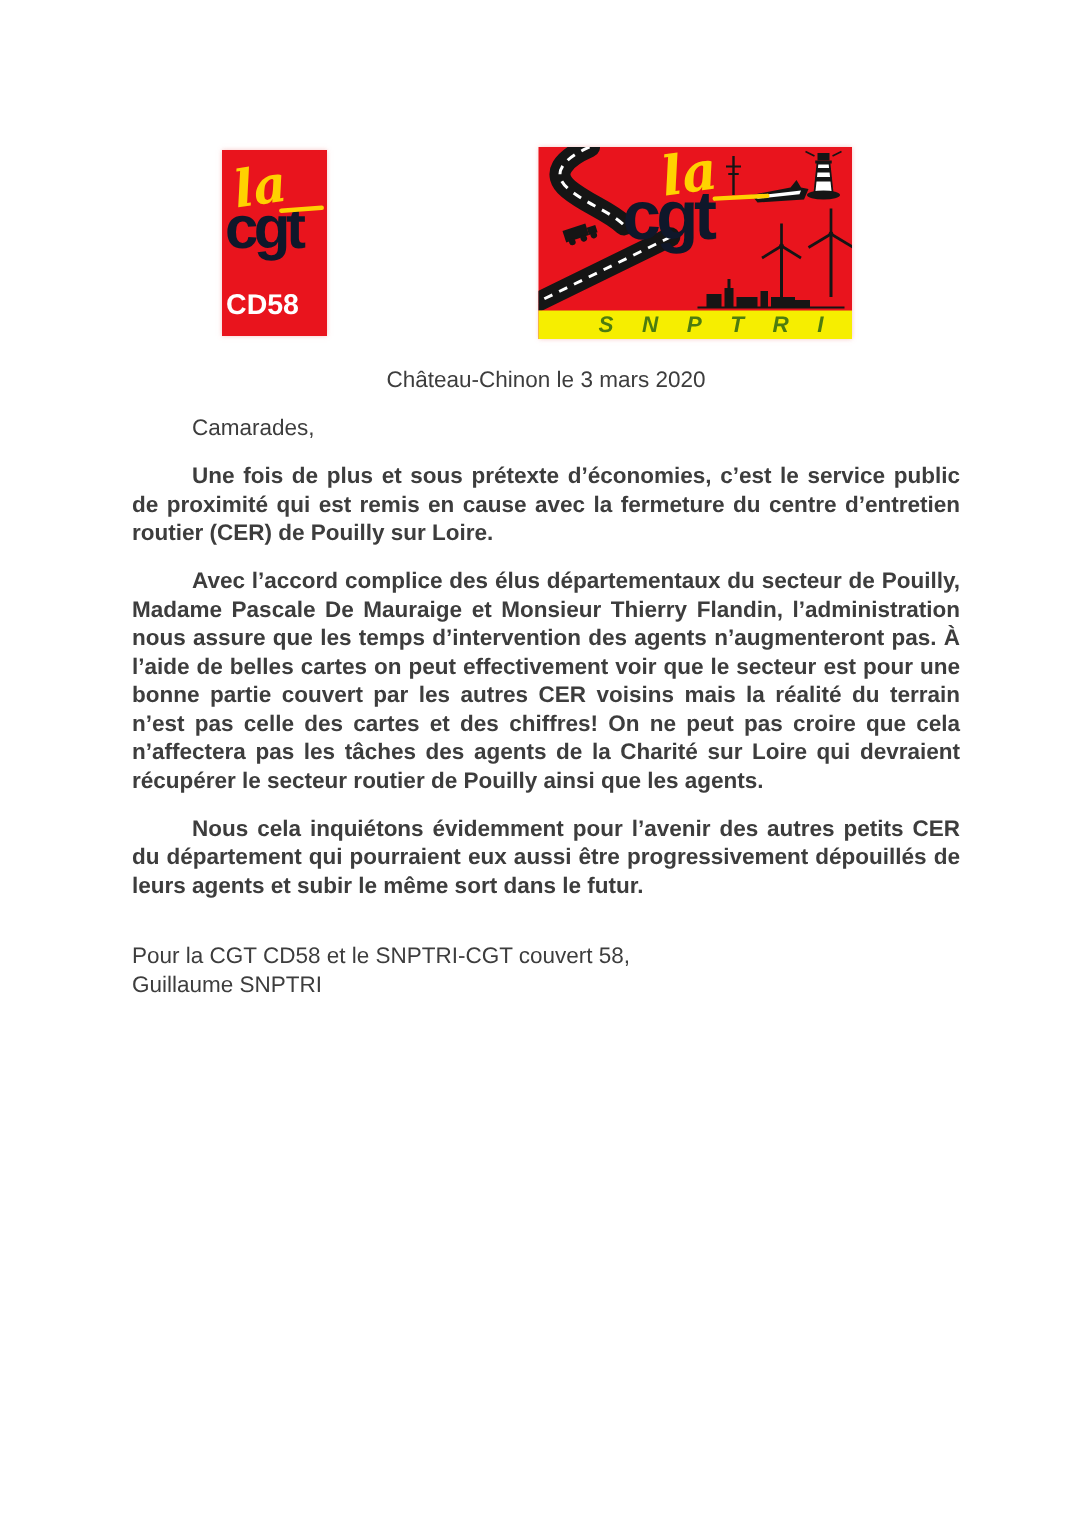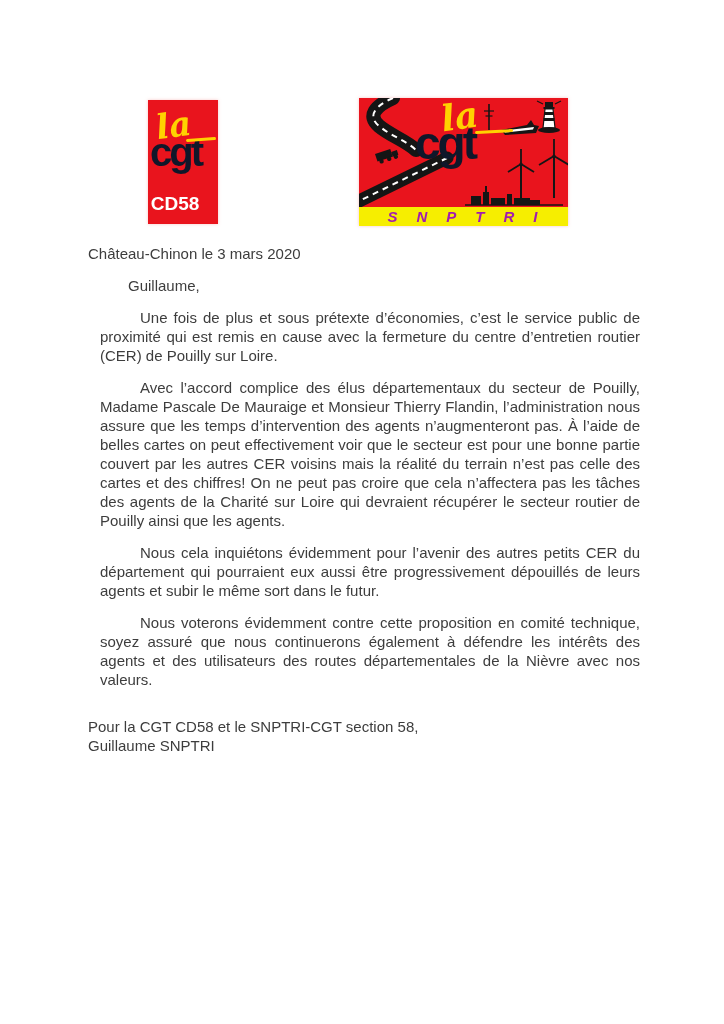--- a/index.html
+++ b/index.html
@@ -68,47 +68,48 @@
   }
   .logo-snptri .art { position: absolute; left: 0; top: 0; }
   .logo-snptri .la-script { left: 82px; top: 0px; font-size: 36px; transform: rotate(-8deg); }
   .logo-snptri .la-swash { left: 116px; top: 32px; width: 38px; height: 3px; transform: rotate(-3deg); }
   .logo-snptri .cgt-word { left: 56px; top: 22px; font-size: 46px; }
   .snptri-band {
     position: absolute;
     left: 0; right: 0; bottom: 0;
     height: 19px;
     background: #f6ee00;
-    color: #a21caf;
+    color: #4d7c0f;
     font-style: italic;
     font-weight: 700;
     font-size: 15px;
     line-height: 19px;
-    text-align: center;
+    text-align: right;
     letter-spacing: 19px;
     padding-left: 17px;
     box-sizing: border-box;
     white-space: nowrap;
     overflow: hidden;
   }
 
   
   .content {
     position: absolute;
     left: 88px; top: 244px;
     width: 552px;
     font-size: 15px;
     line-height: 19px;
   }
-  .dateline { text-align: left; }
+  .dateline { text-align: center; }
   .salutation { margin: 13px 0 0 0; text-indent: 40px; }
   .para {
-    margin: 13px 0 0 12px;
+    margin: 13px 0 0 0;
     text-indent: 40px;
     text-align: justify;
+    font-weight: bold;
   }
   .closing { margin-top: 28px; }
   .closing div { line-height: 19px; }
 </style>
 </head>
 <body>
 
 <div class="page">
 
   <div class="logo-cd58">
@@ -189,24 +190,23 @@
       </g>
     </svg>
     <span class="la-script">la</span>
     <span class="la-swash"></span>
     <span class="cgt-word">cgt</span>
     <div class="snptri-band">SNPTRI</div>
   </div>
 
   <div class="content">
     <div class="dateline">Château-Chinon le 3 mars 2020</div>
-    <p class="salutation">Guillaume,</p>
+    <p class="salutation">Camarades,</p>
     <p class="para">Une fois de plus et sous prétexte d’économies, c’est le service public de proximité qui est remis en cause avec la fermeture du centre d’entretien routier (CER) de Pouilly sur Loire.</p>
     <p class="para">Avec l’accord complice des élus départementaux du secteur de Pouilly, Madame Pascale De Mauraige et Monsieur Thierry Flandin, l’administration nous assure que les temps d’intervention des agents n’augmenteront pas. À l’aide de belles cartes on peut effectivement voir que le secteur est pour une bonne partie couvert par les autres CER voisins mais la réalité du terrain n’est pas celle des cartes et des chiffres! On ne peut pas croire que cela n’affectera pas les tâches des agents de la Charité sur Loire qui devraient récupérer le secteur routier de Pouilly ainsi que les agents.</p>
     <p class="para">Nous cela inquiétons évidemment pour l’avenir des autres petits CER du département qui pourraient eux aussi être progressivement dépouillés de leurs agents et subir le même sort dans le futur.</p>
-    <p class="para">Nous voterons évidemment contre cette proposition en comité technique, soyez assuré que nous continuerons également à défendre les intérêts des agents et des utilisateurs des routes départementales de la Nièvre avec nos valeurs.</p>
     <div class="closing">
-      <div>Pour la CGT CD58 et le SNPTRI-CGT section 58,</div>
+      <div>Pour la CGT CD58 et le SNPTRI-CGT couvert 58,</div>
       <div>Guillaume SNPTRI</div>
     </div>
   </div>
 
 </div>
 
 </body></html>

